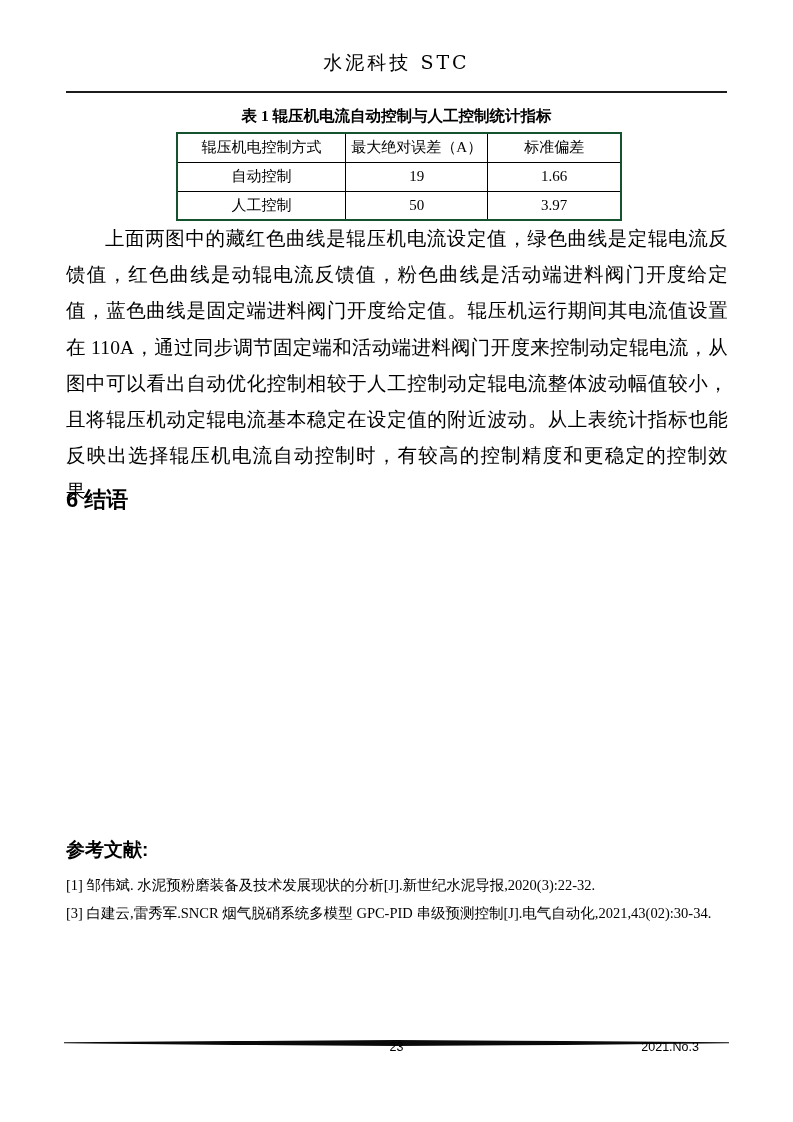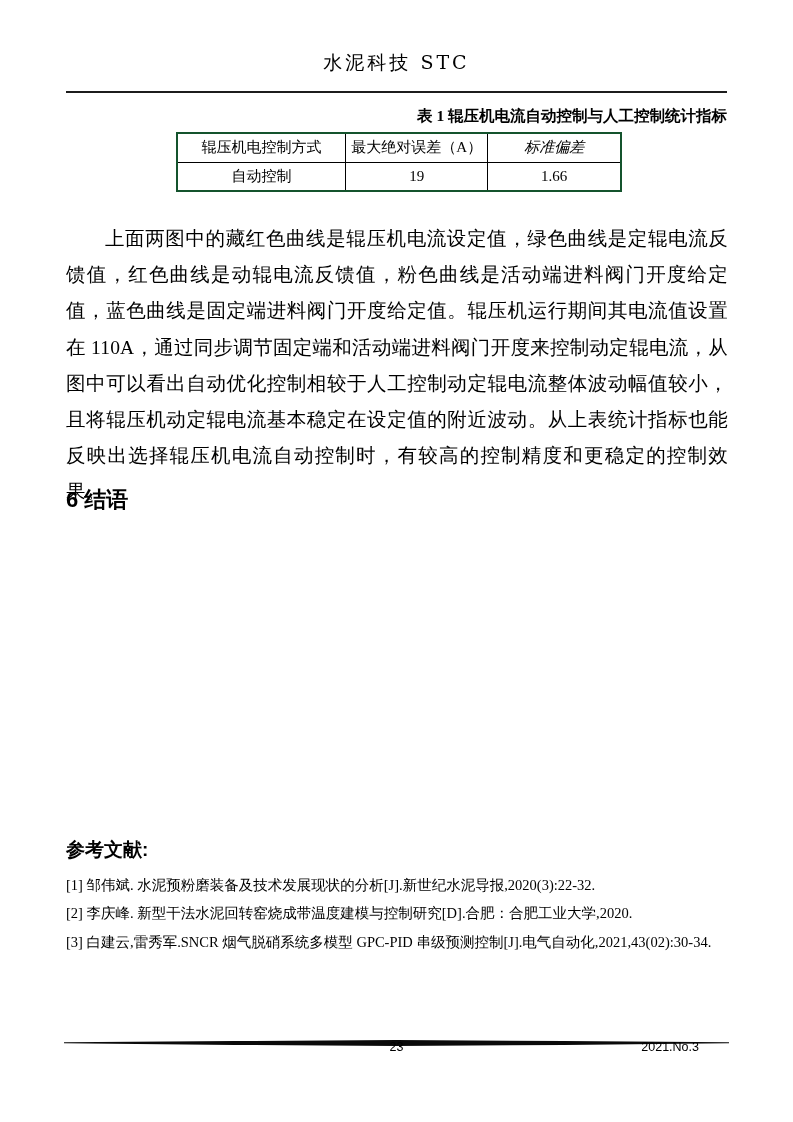--- a/index.html
+++ b/index.html
@@ -26,21 +26,21 @@
   .header-rule {
     position: absolute;
     top: 91px; left: 66px;
     width: 661px; height: 2px;
     background: #1c1c1c;
   }
   .table-caption {
     position: absolute;
     top: 106px; left: 66px;
     width: 661px;
-    text-align: right;
+    text-align: center;
     font-weight: bold;
     font-size: 15.5px;
   }
   .stat-table {
     position: absolute;
     top: 132px; left: 176px;
     width: 446px;
     border-collapse: collapse;
     border: 2px solid #14532d;
     font-size: 15px;
@@ -49,21 +49,21 @@
   .stat-table th, .stat-table td {
     border: 1px solid #000;
     height: 29px;
     text-align: center;
     vertical-align: middle;
     font-weight: normal;
     padding: 0 2px;
   }
   .col-method { width: 38%; }
   .col-maxerr { width: 32%; }
-  .col-stddev { width: 30%; font-style: italic; }
+  .col-stddev { width: 30%; }
   .body-para {
     position: absolute;
     left: 66px;
     width: 662px;
     font-size: 19.5px;
     line-height: 36.2px;
     text-align: justify;
     text-indent: 2em;
     letter-spacing: 0.2px;
   }
@@ -130,32 +130,36 @@
         <th class="col-maxerr">最大绝对误差（A）</th>
         <th class="col-stddev">标准偏差</th>
       </tr>
     </thead>
     <tbody>
       <tr>
         <td>自动控制</td>
         <td>19</td>
         <td>1.66</td>
       </tr>
+      <tr>
+        <td>人工控制</td>
+        <td>50</td>
+        <td>3.97</td>
+      </tr>
     </tbody>
   </table>
 
   <div class="body-para para-1">上面两图中的藏红色曲线是辊压机电流设定值，绿色曲线是定辊电流反馈值，红色曲线是动辊电流反馈值，粉色曲线是活动端进料阀门开度给定值，蓝色曲线是固定端进料阀门开度给定值。辊压机运行期间其电流值设置在 110A，通过同步调节固定端和活动端进料阀门开度来控制动定辊电流，从图中可以看出自动优化控制相较于人工控制动定辊电流整体波动幅值较小，且将辊压机动定辊电流基本稳定在设定值的附近波动。从上表统计指标也能反映出选择辊压机电流自动控制时，有较高的控制精度和更稳定的控制效果。</div>
 
   <div class="section-heading">6  结语</div>
 
 
   <div class="refs">
     <div class="refs-heading">参考文献:</div>
     <div class="ref-item">[1] 邹伟斌.  水泥预粉磨装备及技术发展现状的分析[J].新世纪水泥导报,2020(3):22-32.</div>
-    <div class="ref-item">[2] 李庆峰.  新型干法水泥回转窑烧成带温度建模与控制研究[D].合肥：合肥工业大学,2020.</div>
     <div class="ref-item">[3] 白建云,雷秀军.SNCR 烟气脱硝系统多模型 GPC-PID 串级预测控制[J].电气自动化,2021,43(02):30-34.</div>
   </div>
 
   <div class="footer-rule">
     <svg width="665" height="6" viewBox="0 0 665 6" xmlns="http://www.w3.org/2000/svg">
       <polygon points="0,2.3 170,1.1 332,0 500,1.1 665,2.3 665,3.3 500,4.9 332,6 170,4.9 0,3.3" fill="#0a0a0a"></polygon>
     </svg>
   </div>
   <div class="footer-pageno">23</div>
   <div class="footer-issue">2021.No.3</div>

